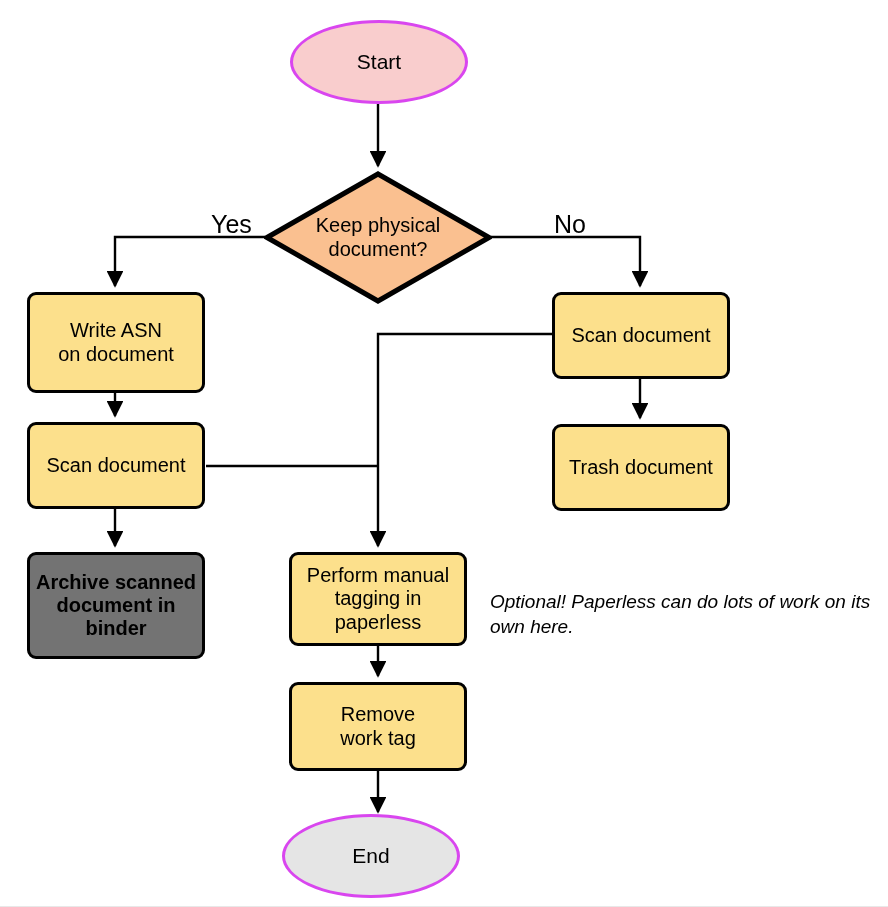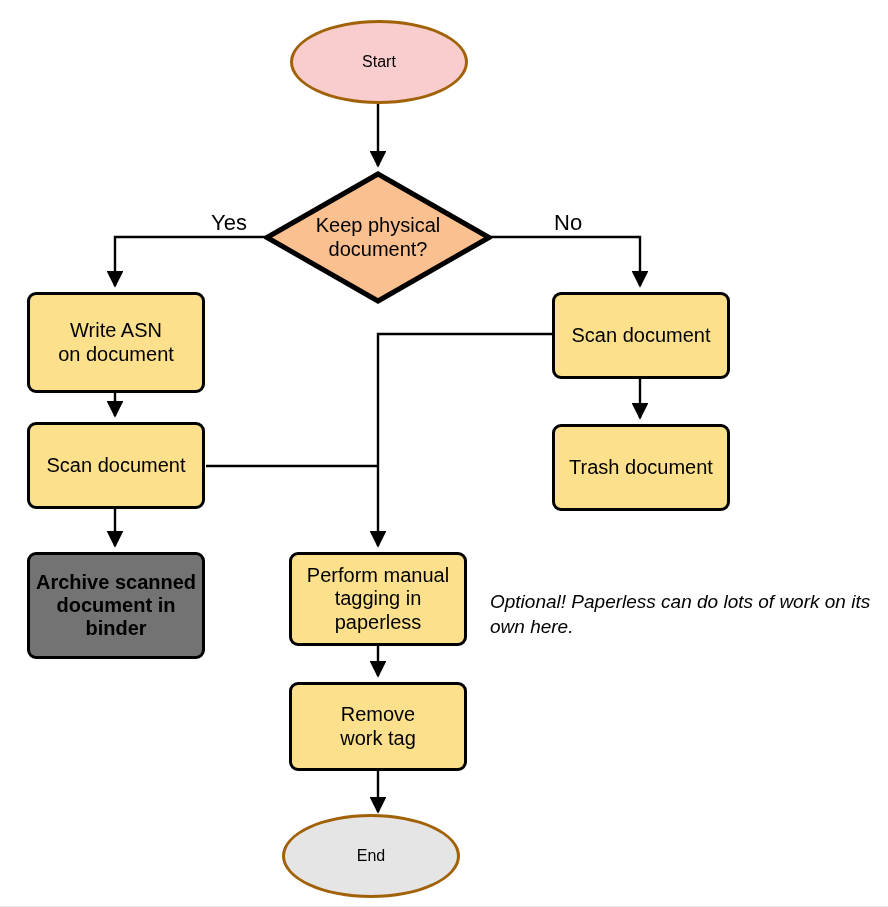--- a/index.html
+++ b/index.html
@@ -37,23 +37,23 @@
     color: #000000;
     z-index: 2;
   }
   .node .node-label {
     display: block;
     line-height: 1.16;
     white-space: pre-line;
     padding: 0 4px;
   }
   .shape-terminator {
-    border: 3px solid #a16207;
+    border: 3px solid #d946ef;
     border-radius: 50%;
-    font-size: 16px;
+    font-size: 21px;
   }
   .shape-process {
     border: 3px solid #000000;
     border-radius: 9px;
     font-size: 20px;
   }
   .shape-decision {
     font-size: 20px;
     background: transparent;
     border: none;
@@ -65,21 +65,21 @@
     width: 100%;
     height: 100%;
     z-index: 1;
   }
   .shape-decision .node-label {
     position: relative;
     z-index: 2;
   }
   .edge-label {
     position: absolute;
-    font-size: 22px;
+    font-size: 25px;
     color: #000000;
     z-index: 3;
     white-space: nowrap;
   }
   .annotation {
     position: absolute;
     font-style: italic;
     font-size: 19px;
     line-height: 1.3;
     color: #000000;

